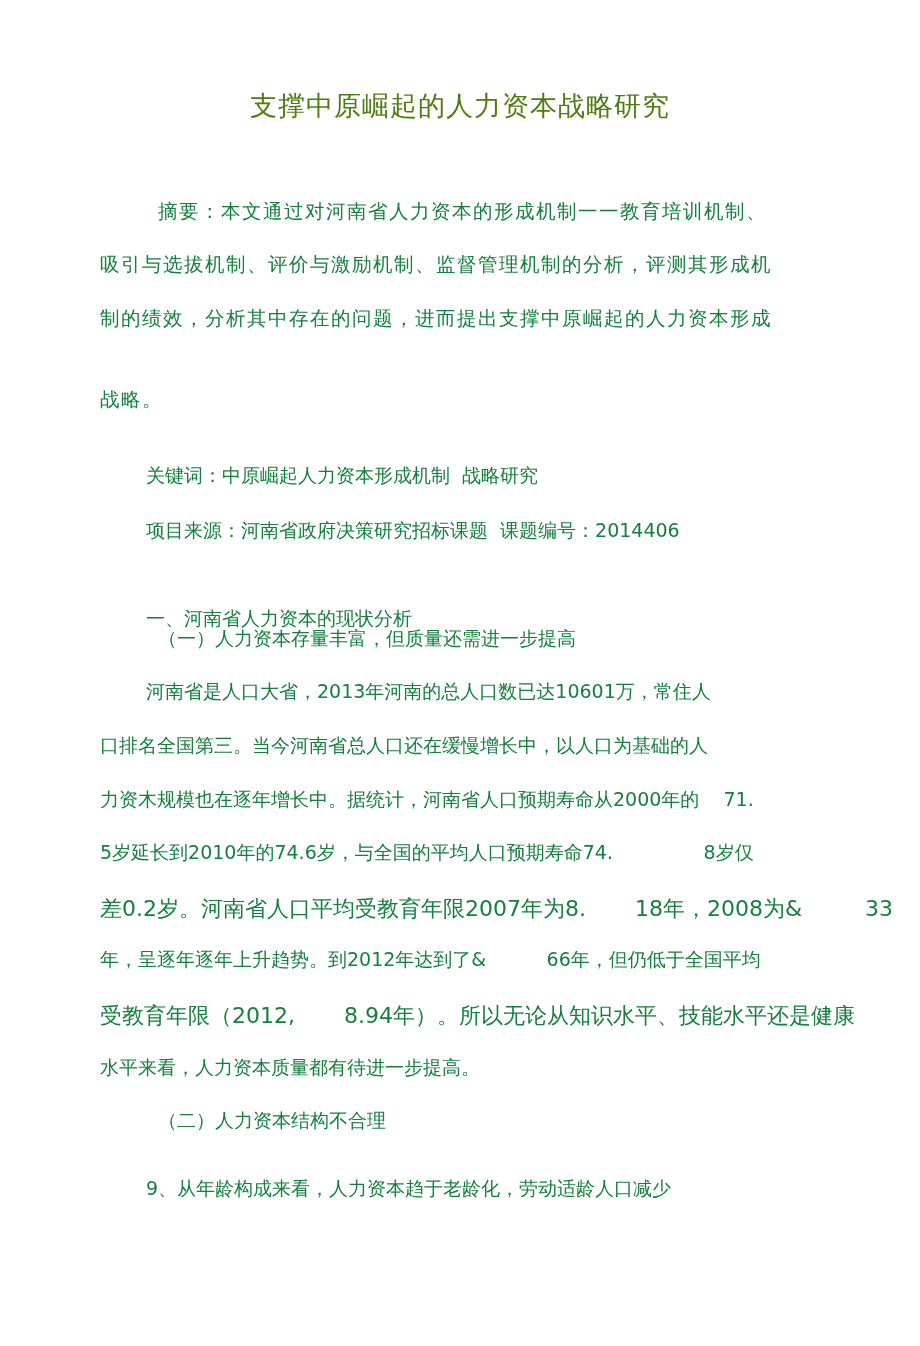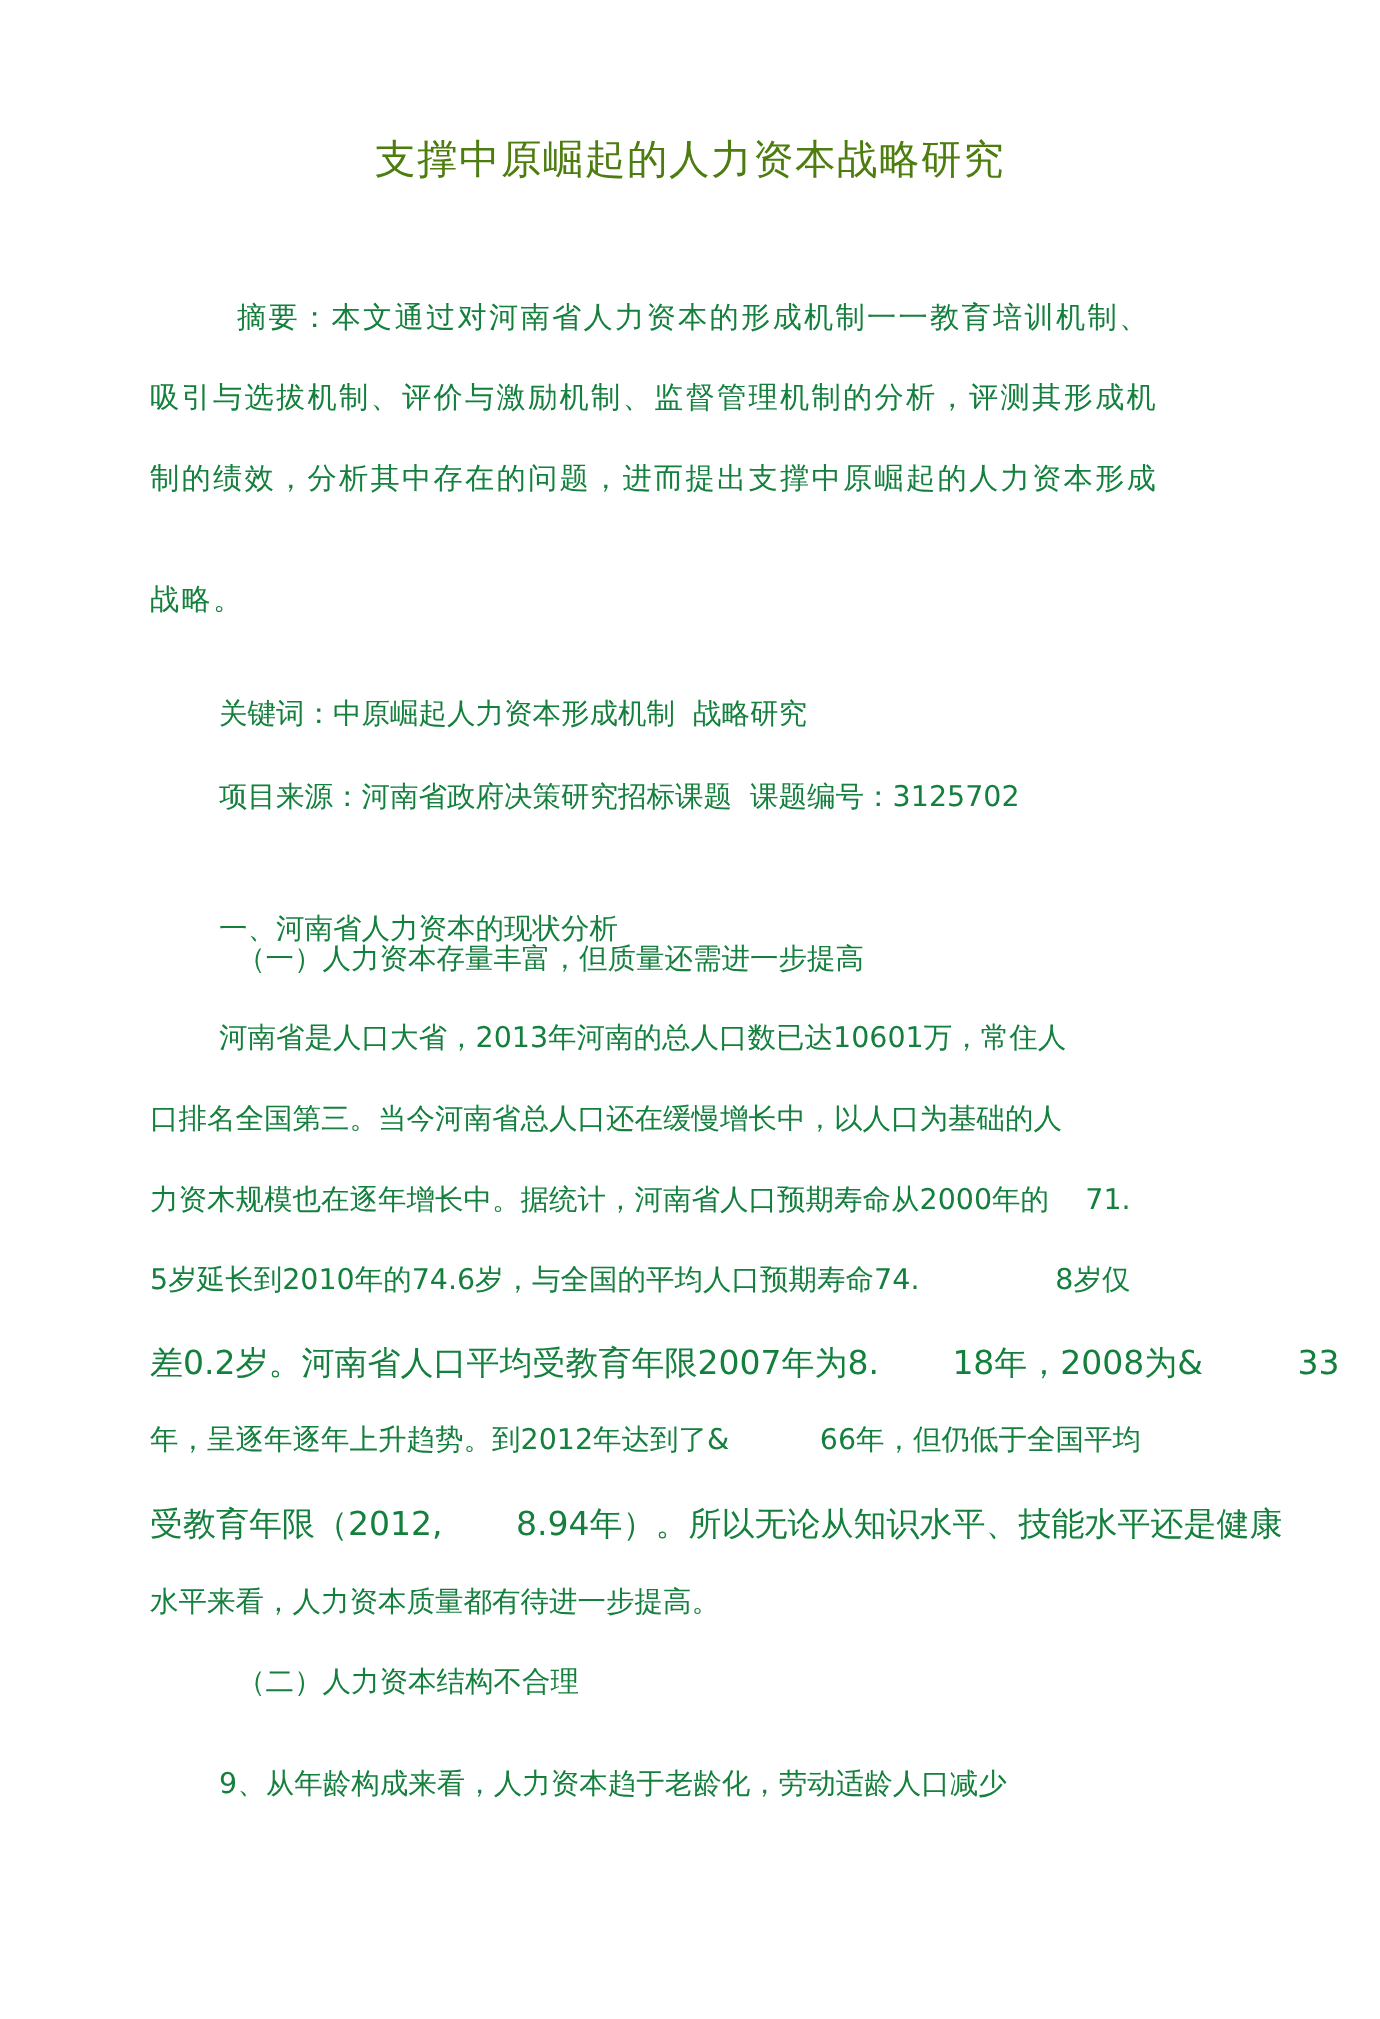--- a/index.html
+++ b/index.html
@@ -15,21 +15,21 @@
 
 <div>
   <div class="title">支撑中原崛起的人力资本战略研究</div>
 
   <div class="line abs" style="top:198px; left:158px;">摘要：本文通过对河南省人力资本的形成机制一一教育培训机制、</div>
   <div class="line abs" style="top:251px; left:100px;">吸引与选拔机制、评价与激励机制、监督管理机制的分析，评测其形成机</div>
   <div class="line abs" style="top:305px; left:100px;">制的绩效，分析其中存在的问题，进而提出支撑中原崛起的人力资本形成</div>
   <div class="line abs" style="top:358px; left:100px;margin-top:28px;">战略。</div>
 
   <div class="line" style="top:463px; left:146px; font-size:19px;">关键词：中原崛起人力资本形成机制  战略研究</div>
-  <div class="line" style="top:518px; left:146px; font-size:19px;">项目来源：河南省政府决策研究招标课题  课题编号：3125702</div>
+  <div class="line" style="top:518px; left:146px; font-size:19px;">项目来源：河南省政府决策研究招标课题  课题编号：2014406</div>
   <div class="line" style="top:572px; left:146px; font-size:19px;margin-top:34px;">一、河南省人力资本的现状分析</div>
   <div class="line" style="top:626px; left:158px; font-size:19px;">（一）人力资本存量丰富，但质量还需进一步提高</div>
 
   <div class="line" style="top:679px; left:146px; font-size:19px;">河南省是人口大省，2013年河南的总人口数已达10601万，常住人</div>
   <div class="line" style="top:733px; left:100px; font-size:19px;">口排名全国第三。当今河南省总人口还在缓慢增长中，以人口为基础的人</div>
   <div class="line" style="top:787px; left:100px; font-size:19px;">力资木规模也在逐年增长中。据统计，河南省人口预期寿命从2000年的    71.</div>
   <div class="line" style="top:840px; left:100px; font-size:19px;">5岁延长到2010年的74.6岁，与全国的平均人口预期寿命74.               8岁仅</div>
   <div class="line" style="top:894px; left:100px; font-size:22px;">差0.2岁。河南省人口平均受教育年限2007年为8.       18年，2008为&amp;         33</div>
   <div class="line" style="top:947px; left:100px; font-size:19px;">年，呈逐年逐年上升趋势。到2012年达到了&amp;          66年，但仍低于全国平均</div>
   <div class="line" style="top:1001px; left:100px; font-size:22px;">受教育年限（2012,       8.94年）。所以无论从知识水平、技能水平还是健康</div>

